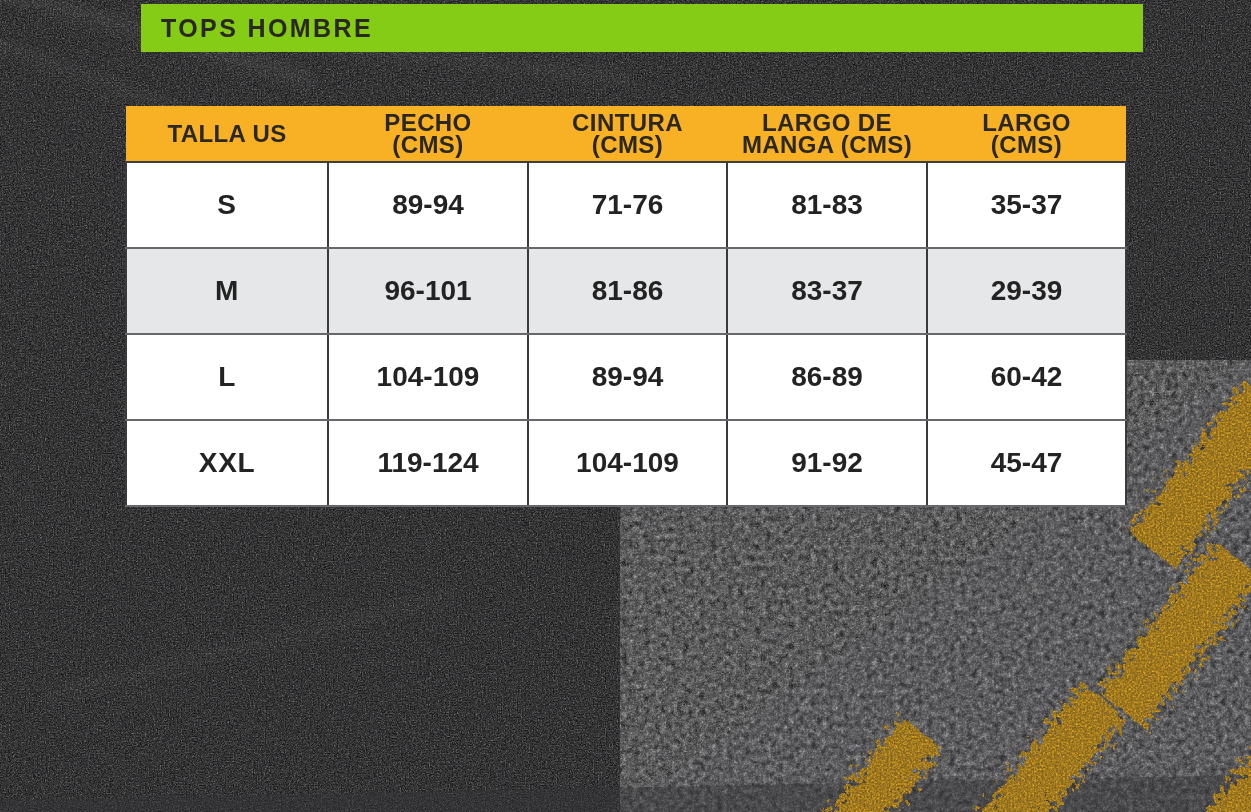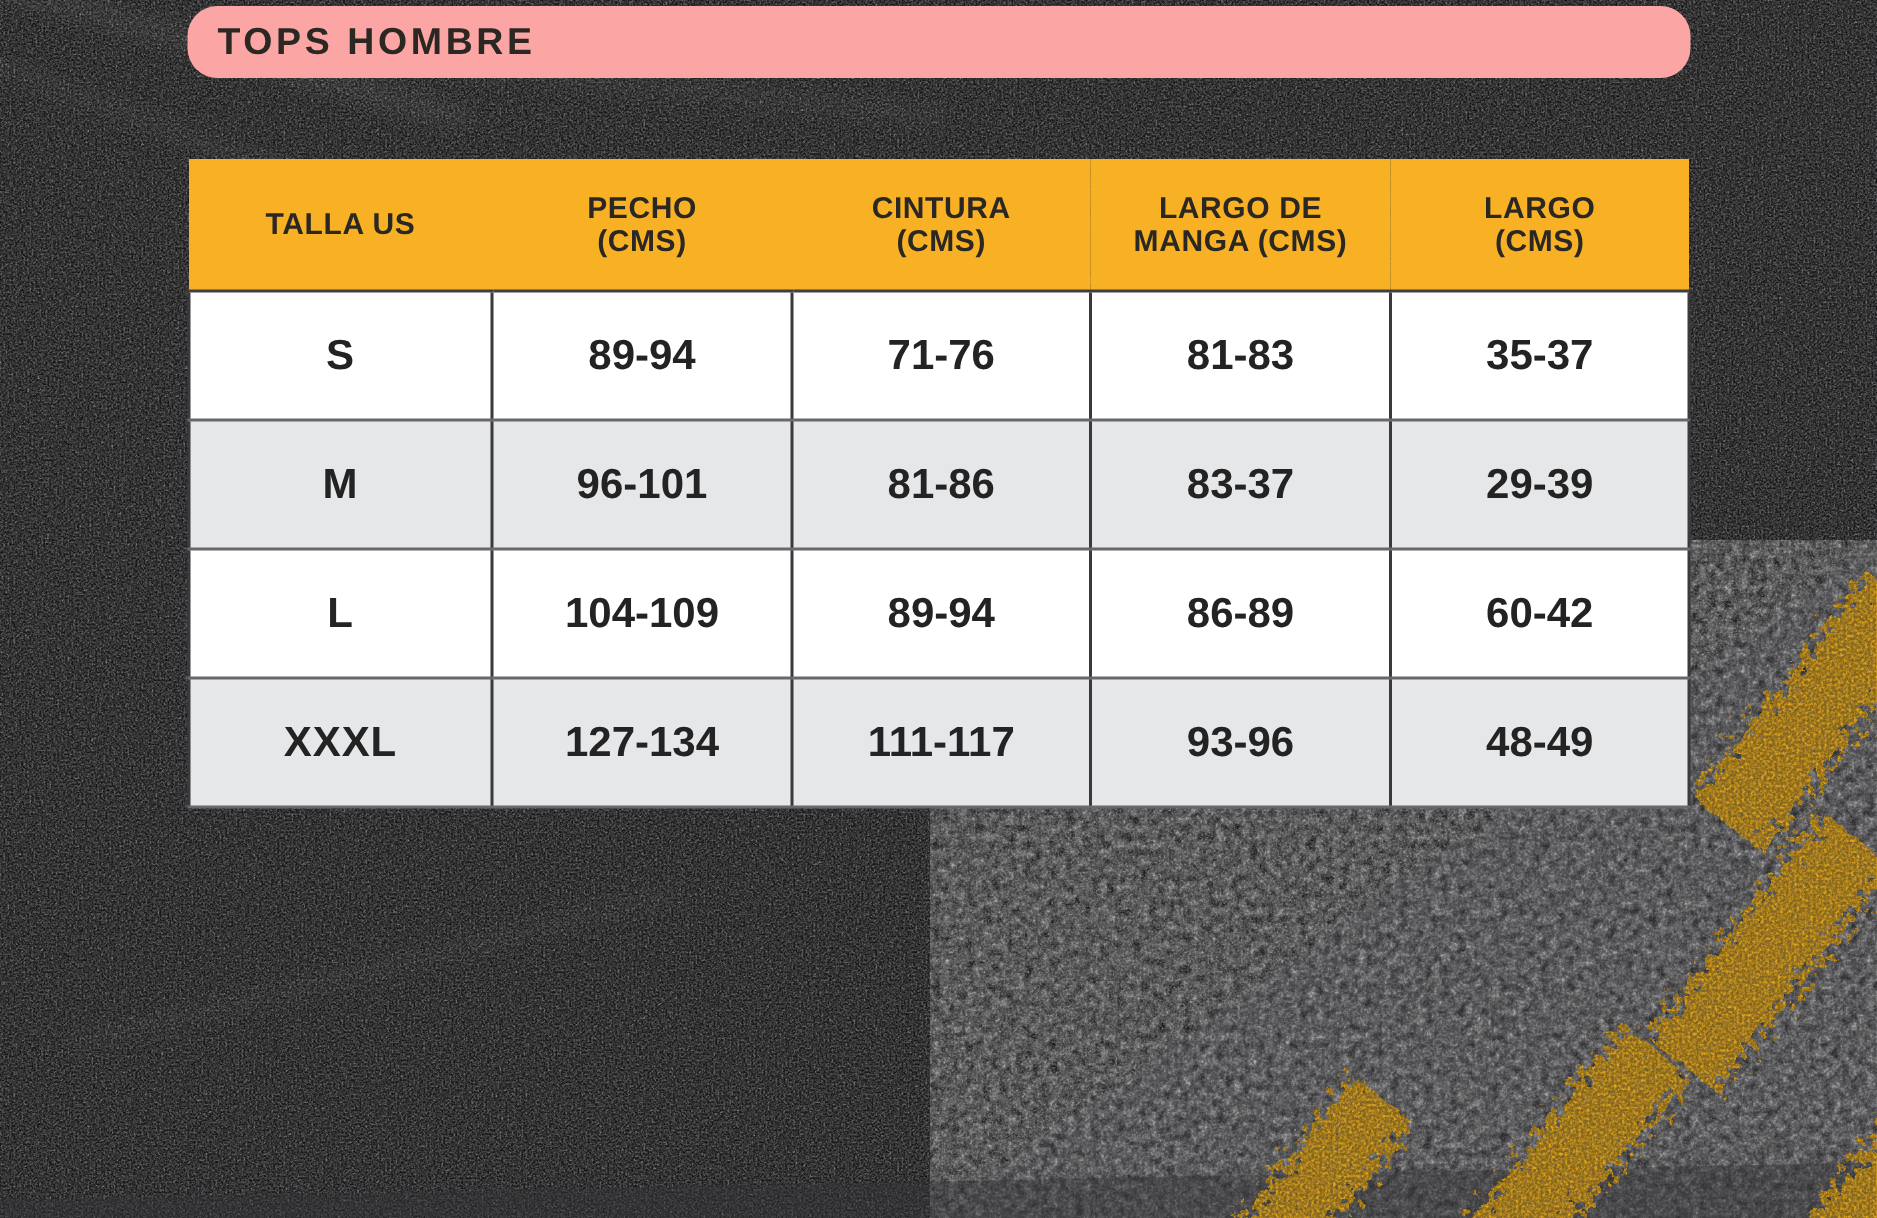--- a/index.html
+++ b/index.html
@@ -8,46 +8,45 @@
     width: 1251px; height: 812px;
     overflow: hidden;
     background: #121214;
     font-family: "Liberation Sans", sans-serif;
   }
   .stage { position: relative; width: 1251px; height: 812px; overflow: hidden; }
   svg.bg { position: absolute; left: 0; top: 0; z-index: 0; }
 
   
   .title-bar {
-    position: absolute; left: 125px; top: 4px;
+    position: absolute; left: 141px; top: 4px;
     width: 1002px; height: 48px;
-    background: #fca5a5;
+    background: #84cc16;
     display: flex; align-items: center;
     box-sizing: border-box; padding-left: 20px;
     z-index: 2;
-    border-radius: 20px;
   }
   .title-text {
     font-size: 25px; font-weight: 700;
     letter-spacing: 2.4px; color: #2B2722;
   }
 
   
   table.size-table {
     position: absolute; left: 125px; top: 106px;
     width: 1000px;
     border-collapse: collapse; table-layout: fixed;
     z-index: 2;
   }
   table.size-table th {
     background: #F8B124;
     height: 55px;
-    padding: 16px;
+    padding: 0;
     color: #2B2722;
-    font-size: 20px; font-weight: 700;
+    font-size: 24px; font-weight: 700;
     line-height: 22px; letter-spacing: 0.4px;
     text-align: center; vertical-align: middle;
     border: none;
     border-bottom: 2px solid #3f3f42;
   }
   table.size-table th span { display: block; }
   table.size-table td {
     height: 82px;
     text-align: center; vertical-align: middle;
     font-size: 28px; font-weight: 700;
@@ -170,23 +169,23 @@
         <td>83-37</td>
         <td>29-39</td>
       </tr>
       <tr class="plain">
         <td class="size-cell">L</td>
         <td>104-109</td>
         <td>89-94</td>
         <td>86-89</td>
         <td>60-42</td>
       </tr>
-      <tr class="alt">
-        <td class="size-cell">XXXL</td>
-        <td>127-134</td>
-        <td>111-117</td>
-        <td>93-96</td>
-        <td>48-49</td>
+      <tr class="plain">
+        <td class="size-cell">XXL</td>
+        <td>119-124</td>
+        <td>104-109</td>
+        <td>91-92</td>
+        <td>45-47</td>
       </tr>
     </tbody>
   </table>
 
 </div>
 
 </body></html>

